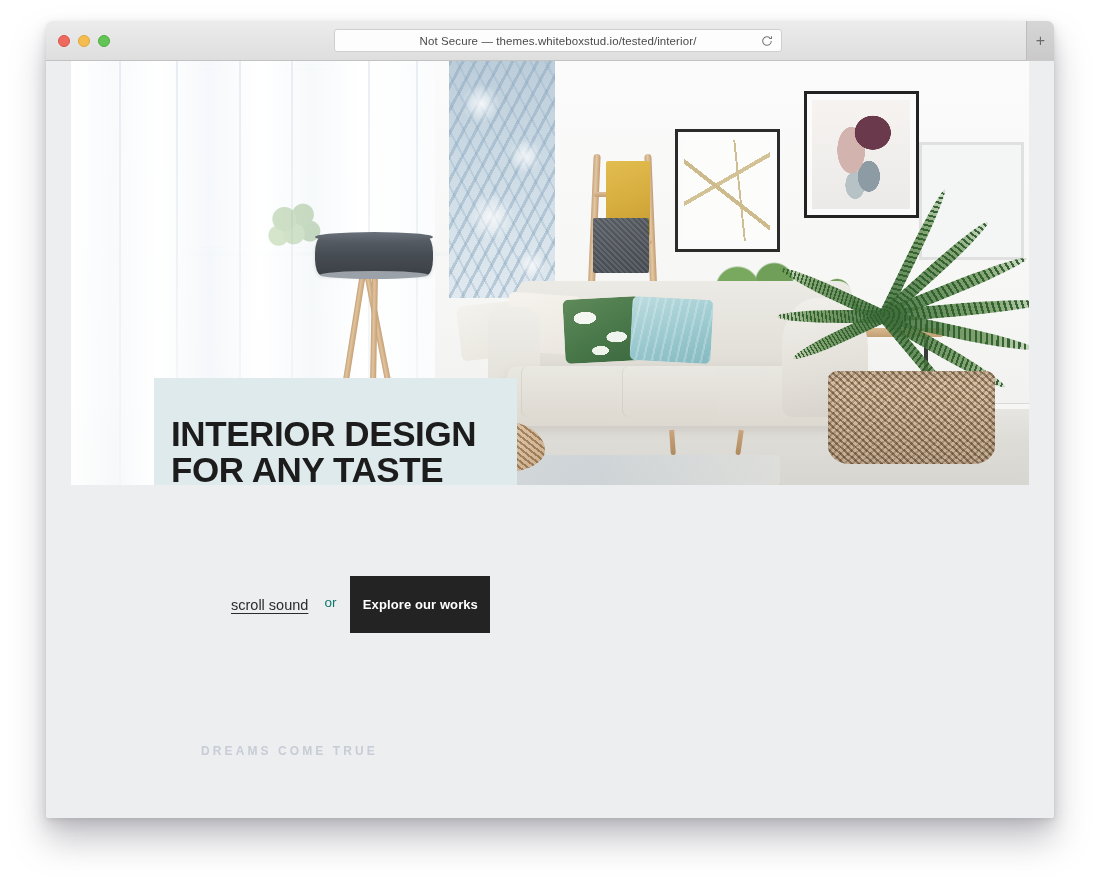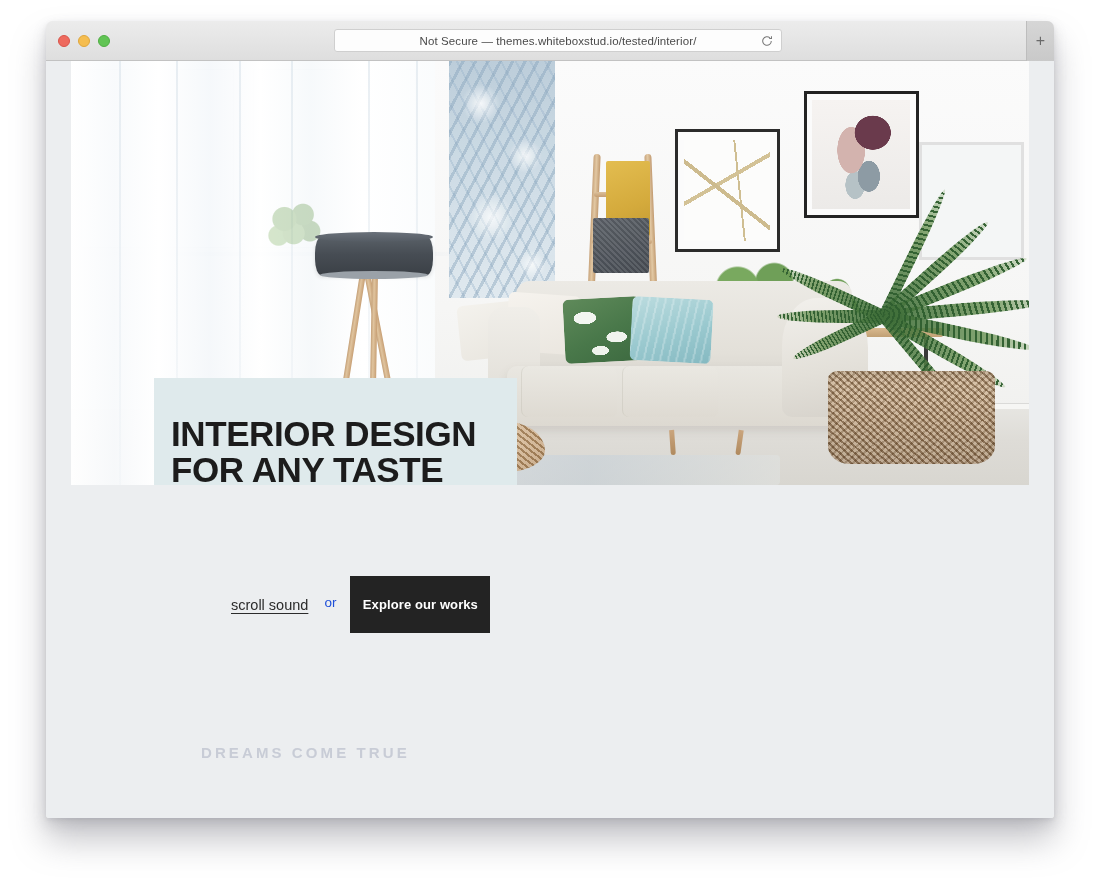--- a/index.html
+++ b/index.html
@@ -414,42 +414,42 @@
     display: flex; align-items: center;
     z-index: 6;
   }
   .scroll-link {
     font-size: 14.5px;
     color: #2b2b2b;
     text-decoration: underline;
     text-underline-offset: 3px;
   }
   .cta-or {
-    font-size: 13.5px; color: #1d4ed8;
+    font-size: 13.5px; color: #0f766e;
     margin: 0 14px 4px 16px;
   }
   .explore-button {
     width: 140px; height: 57px;
     background: #232323;
     color: #ffffff;
     border: none;
     font-family: "Liberation Sans", sans-serif;
     font-size: 13px; font-weight: 600;
     letter-spacing: 0.1px;
     cursor: pointer;
   }
 
   
   .lower-section {
     position: absolute;
     left: 155px; top: 683px;
     right: 40px;
   }
   .eyebrow {
-    font-size: 15px;
+    font-size: 12px;
     font-weight: 600;
     letter-spacing: 3.1px;
     color: #c8ccd6;
     margin-bottom: 12px;
   }
   .lead-paragraph {
     font-size: 19.5px;
     line-height: 1.58;
     color: #34363a;
     font-weight: 400;

